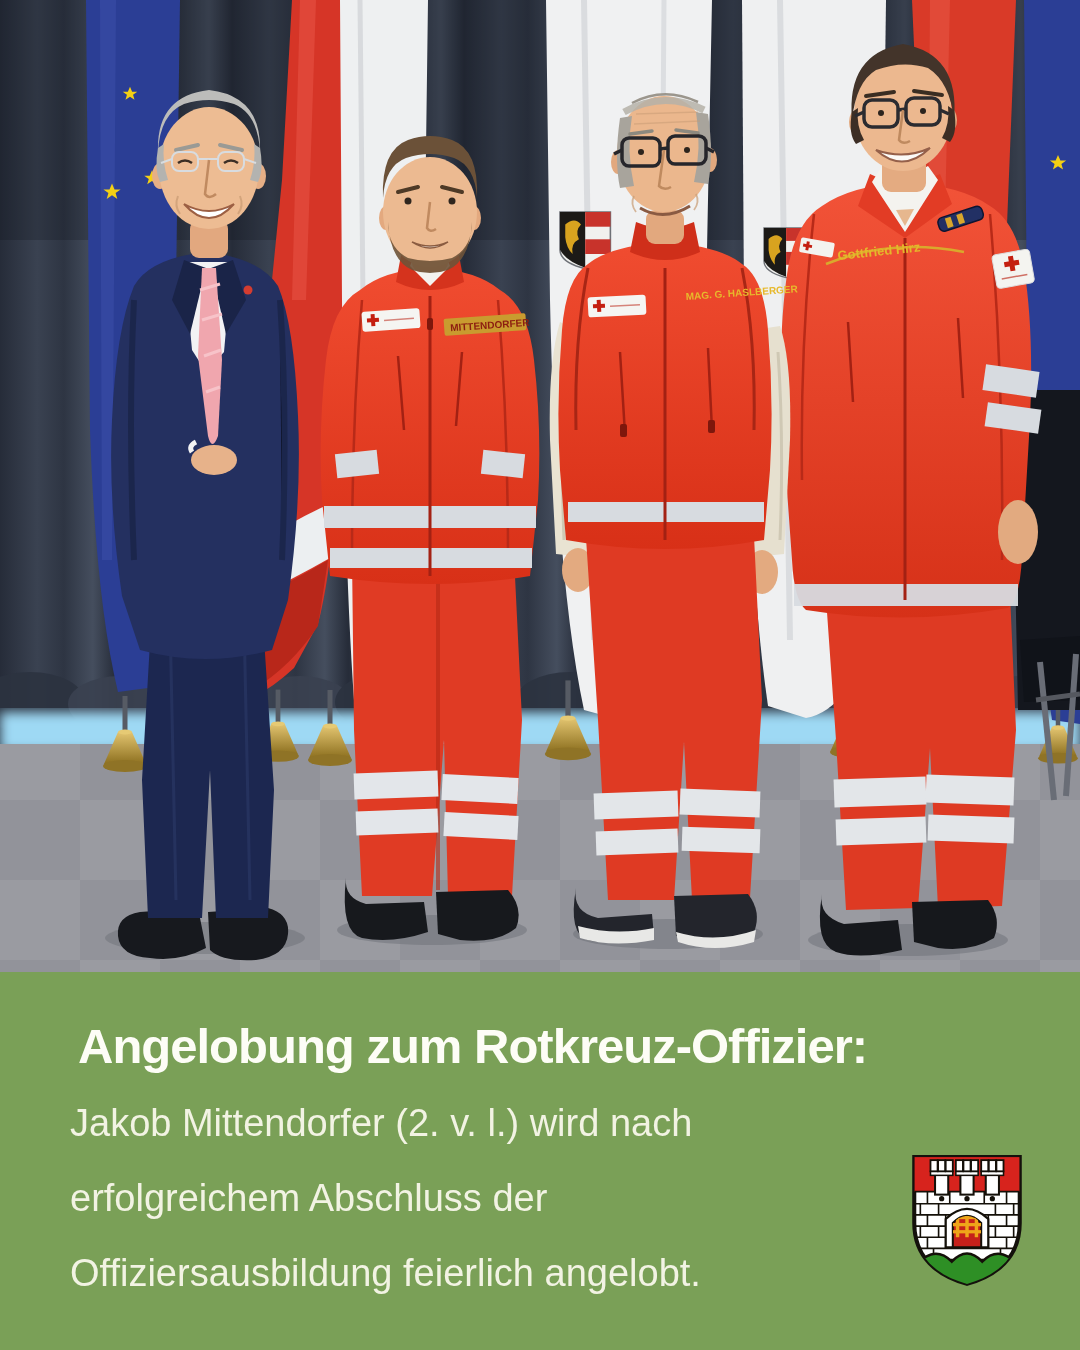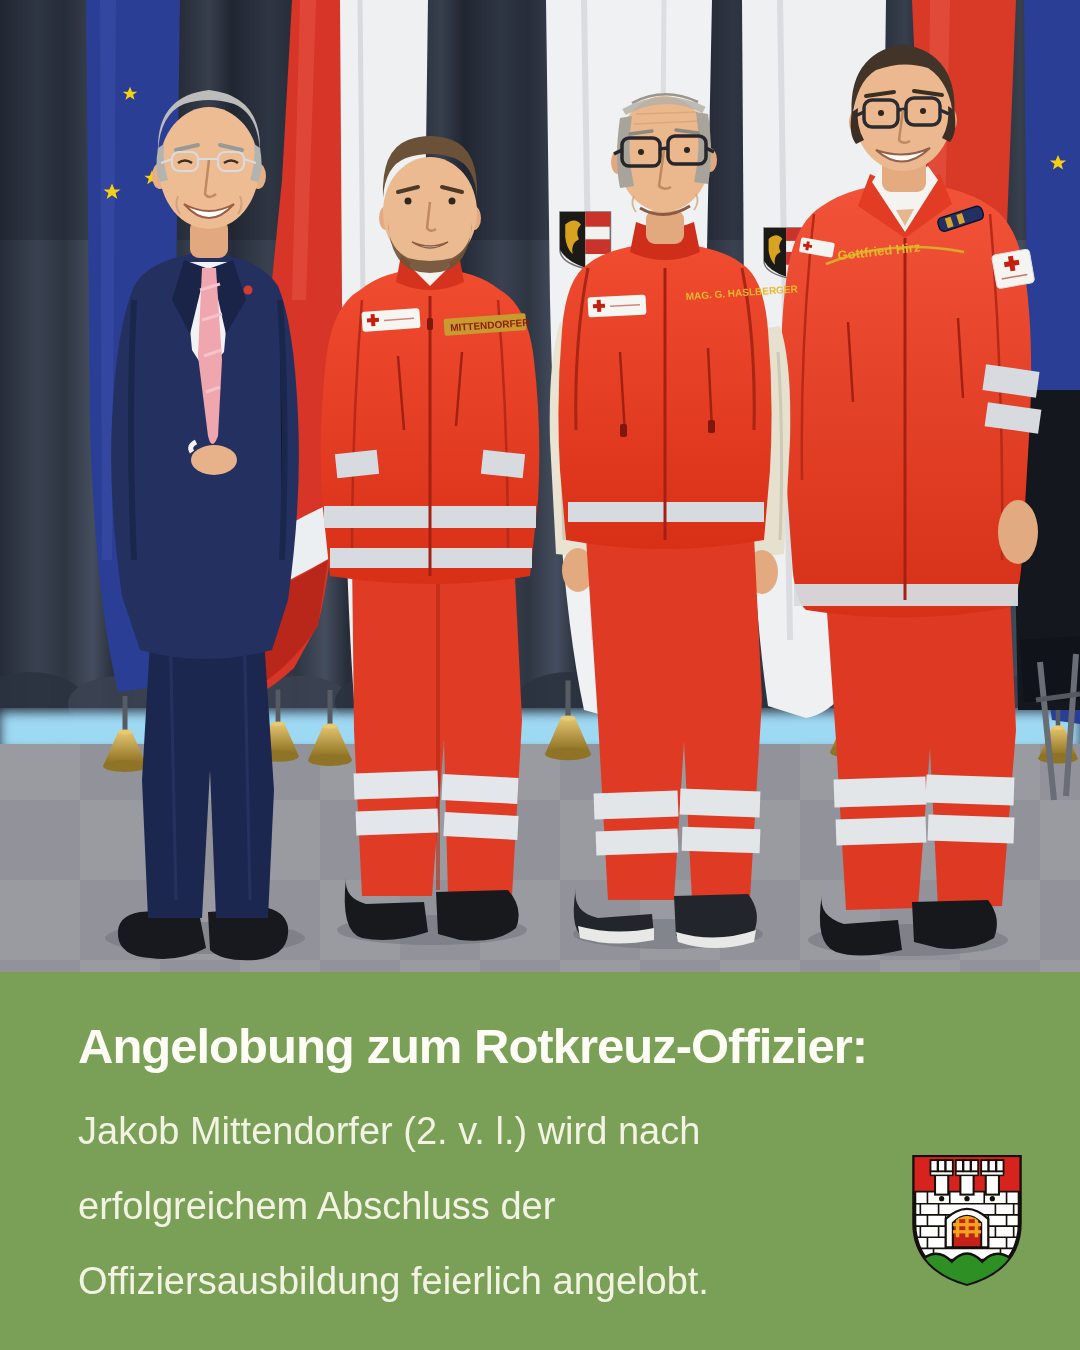--- a/index.html
+++ b/index.html
@@ -2,21 +2,21 @@
 <html><head>
 <meta charset="utf-8">
 <style>
   html,body{margin:0;padding:0;background:#555;}
   .post{position:relative;width:1080px;height:1350px;overflow:hidden;
         background:#7aa057;font-family:"Liberation Sans",sans-serif;}
   .photo{position:absolute;top:0;left:0;width:1080px;height:972px;display:block;}
   .caption{position:absolute;top:972px;left:0;width:1080px;height:378px;background:#7aa057;}
   .headline{position:absolute;left:62px;top:30px;margin:16px;
             font-size:49px;font-weight:bold;letter-spacing:-1px;color:#fdfdf6;white-space:nowrap;}
-  .body-line{position:absolute;left:62px;margin:16px;font-size:38px;font-weight:400;
+  .body-line{position:absolute;left:62px;margin:8px;font-size:38px;font-weight:400;
              color:#f2f3e3;white-space:nowrap;}
   .line1{top:122px}.line2{top:197px}.line3{top:272px}
   .crest{position:absolute;left:905px;top:178px;width:124px;height:142px;display:block;}
 </style>
 </head>
 <body>
 
 <div class="post">
 
   <svg class="photo" viewBox="0 0 1080 972">

